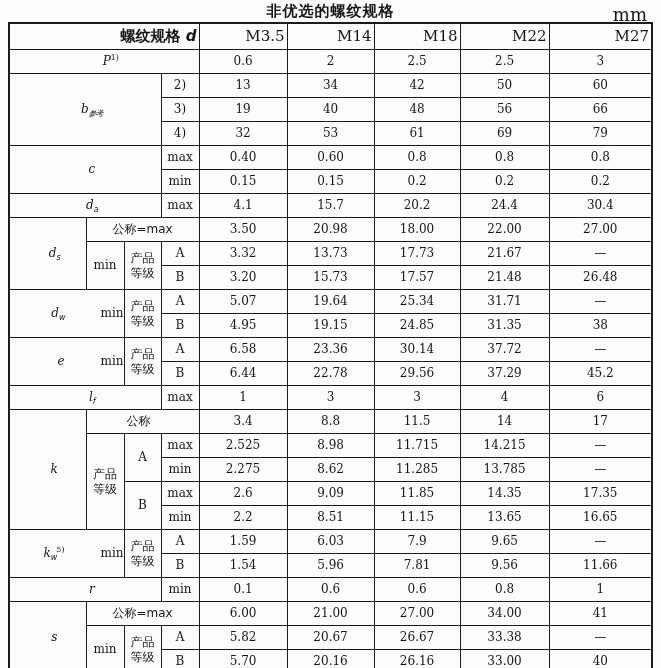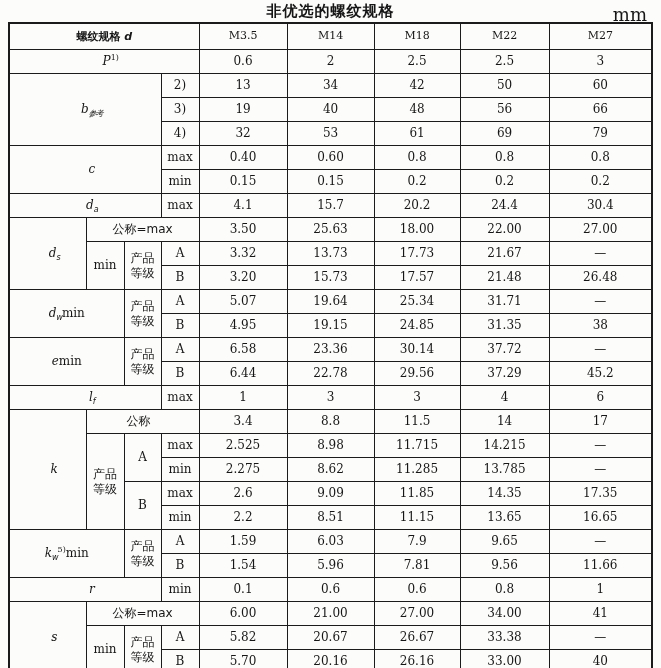--- a/index.html
+++ b/index.html
@@ -35,38 +35,39 @@
     border:1px solid #1b1b1b;
     text-align:center;
     vertical-align:middle;
     font-size:12px;
     height:23px;
     padding:0 2px;
     line-height:1.15;
     overflow:hidden;
     white-space:nowrap;
   }
-  tr:first-child td{height:25px;font-size:11px;}
+  tr:first-child td{height:25px;font-size:15px;text-align:right;}
   td.h{
     font-family:"DejaVu Sans","Liberation Sans",sans-serif;
     font-size:12px;
     white-space:normal;
     line-height:1.25;
   }
   tr:first-child td.h{font-weight:bold;}
   td.right{text-align:center;padding-right:10px;}
   td.v{font-style:italic;padding-left:15px;}
   td.m{font-size:12px;}
   td.split{padding:0;}
   td.split{text-align:center;}
   .split-inner{
     display:flex;
-    justify-content:center;
+    justify-content:flex-end;
     align-items:center;
     width:100%;
+    gap:36px;
   }
   .split-inner span:first-child{font-style:italic;}
   i{font-style:italic;}
   sub{font-size:8px;vertical-align:-3px;line-height:0;font-family:"DejaVu Sans","Liberation Sans",sans-serif;}
   td.v sub, .split-inner sub{letter-spacing:-1px;}
   sup{font-size:8px;vertical-align:5px;line-height:0;font-style:normal;}
 </style>
 </head>
 <body>
 
@@ -152,21 +153,21 @@
           <td class="n">4.1</td>
           <td class="n">15.7</td>
           <td class="n">20.2</td>
           <td class="n">24.4</td>
           <td class="n">30.4</td>
         </tr>
         <tr>
           <td rowspan="3" class="v"><i>d</i><sub>s</sub></td>
           <td colspan="3" class="h">公称=max</td>
           <td class="n">3.50</td>
-          <td class="n">25.63</td>
+          <td class="n">20.98</td>
           <td class="n">18.00</td>
           <td class="n">22.00</td>
           <td class="n">27.00</td>
         </tr>
         <tr>
           <td rowspan="2" class="m">min</td>
           <td rowspan="2" class="h">产品<br>等级</td>
           <td class="m">A</td>
           <td class="n">3.32</td>
           <td class="n">13.73</td>

